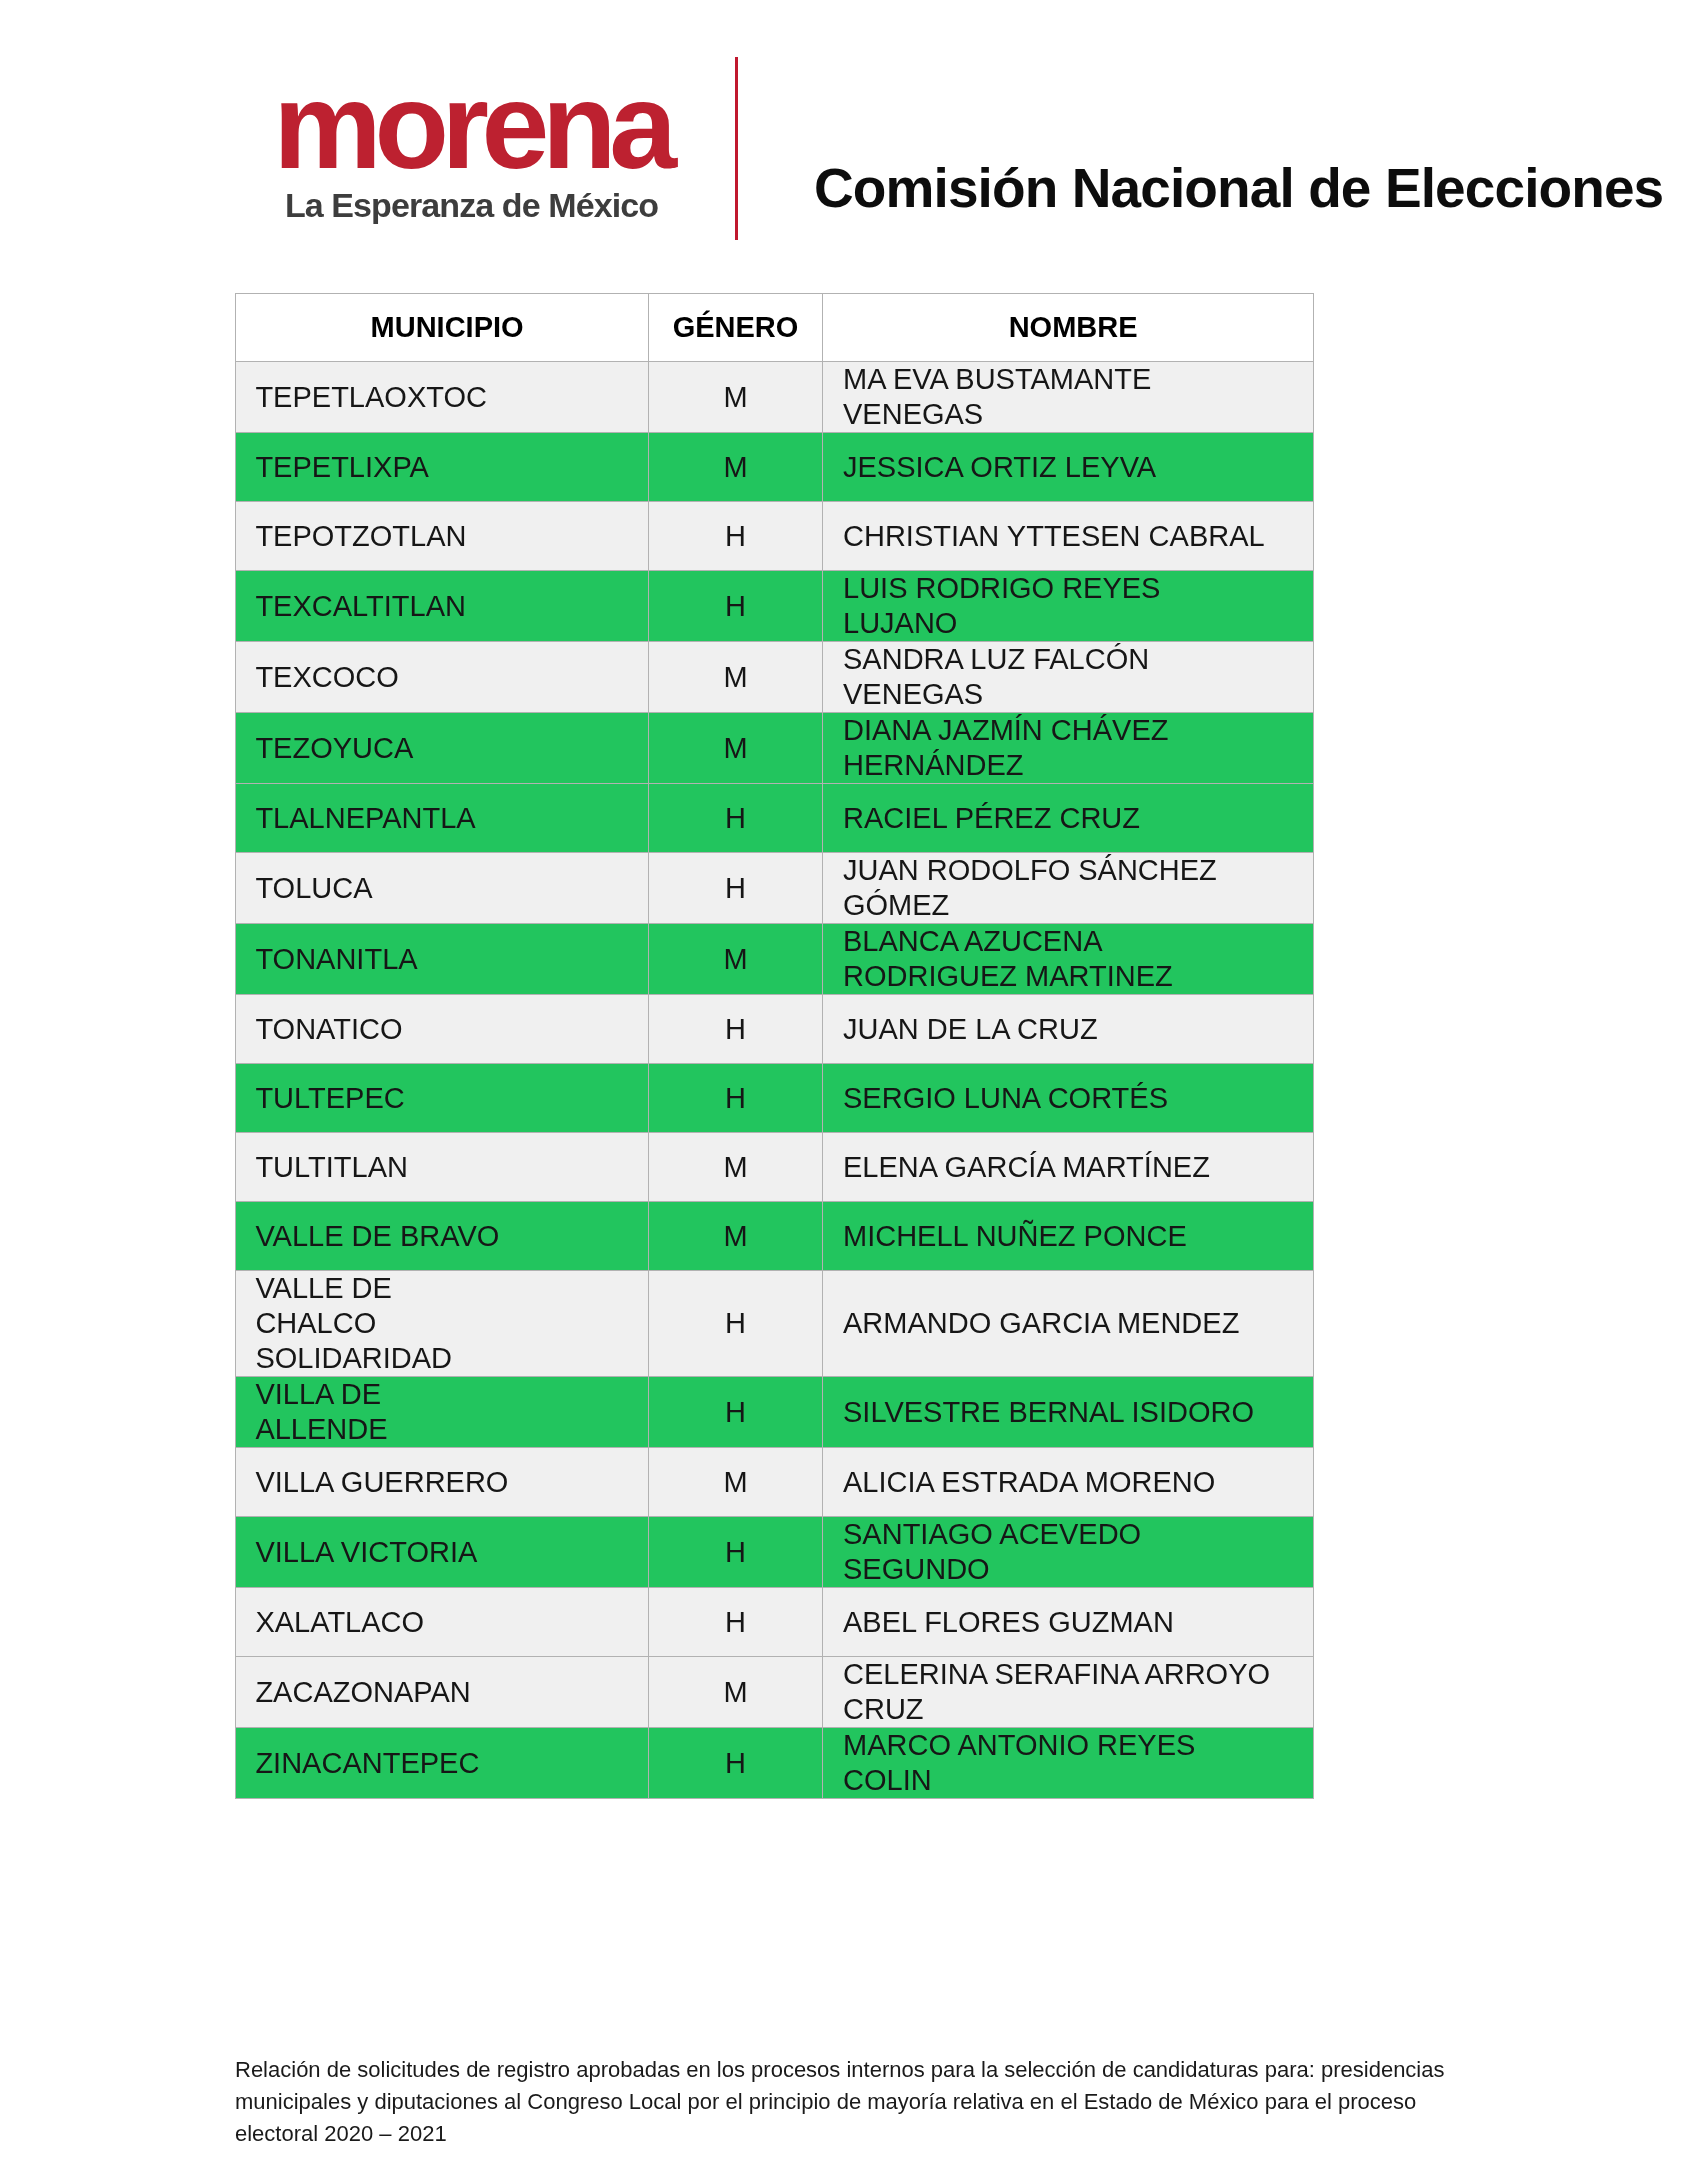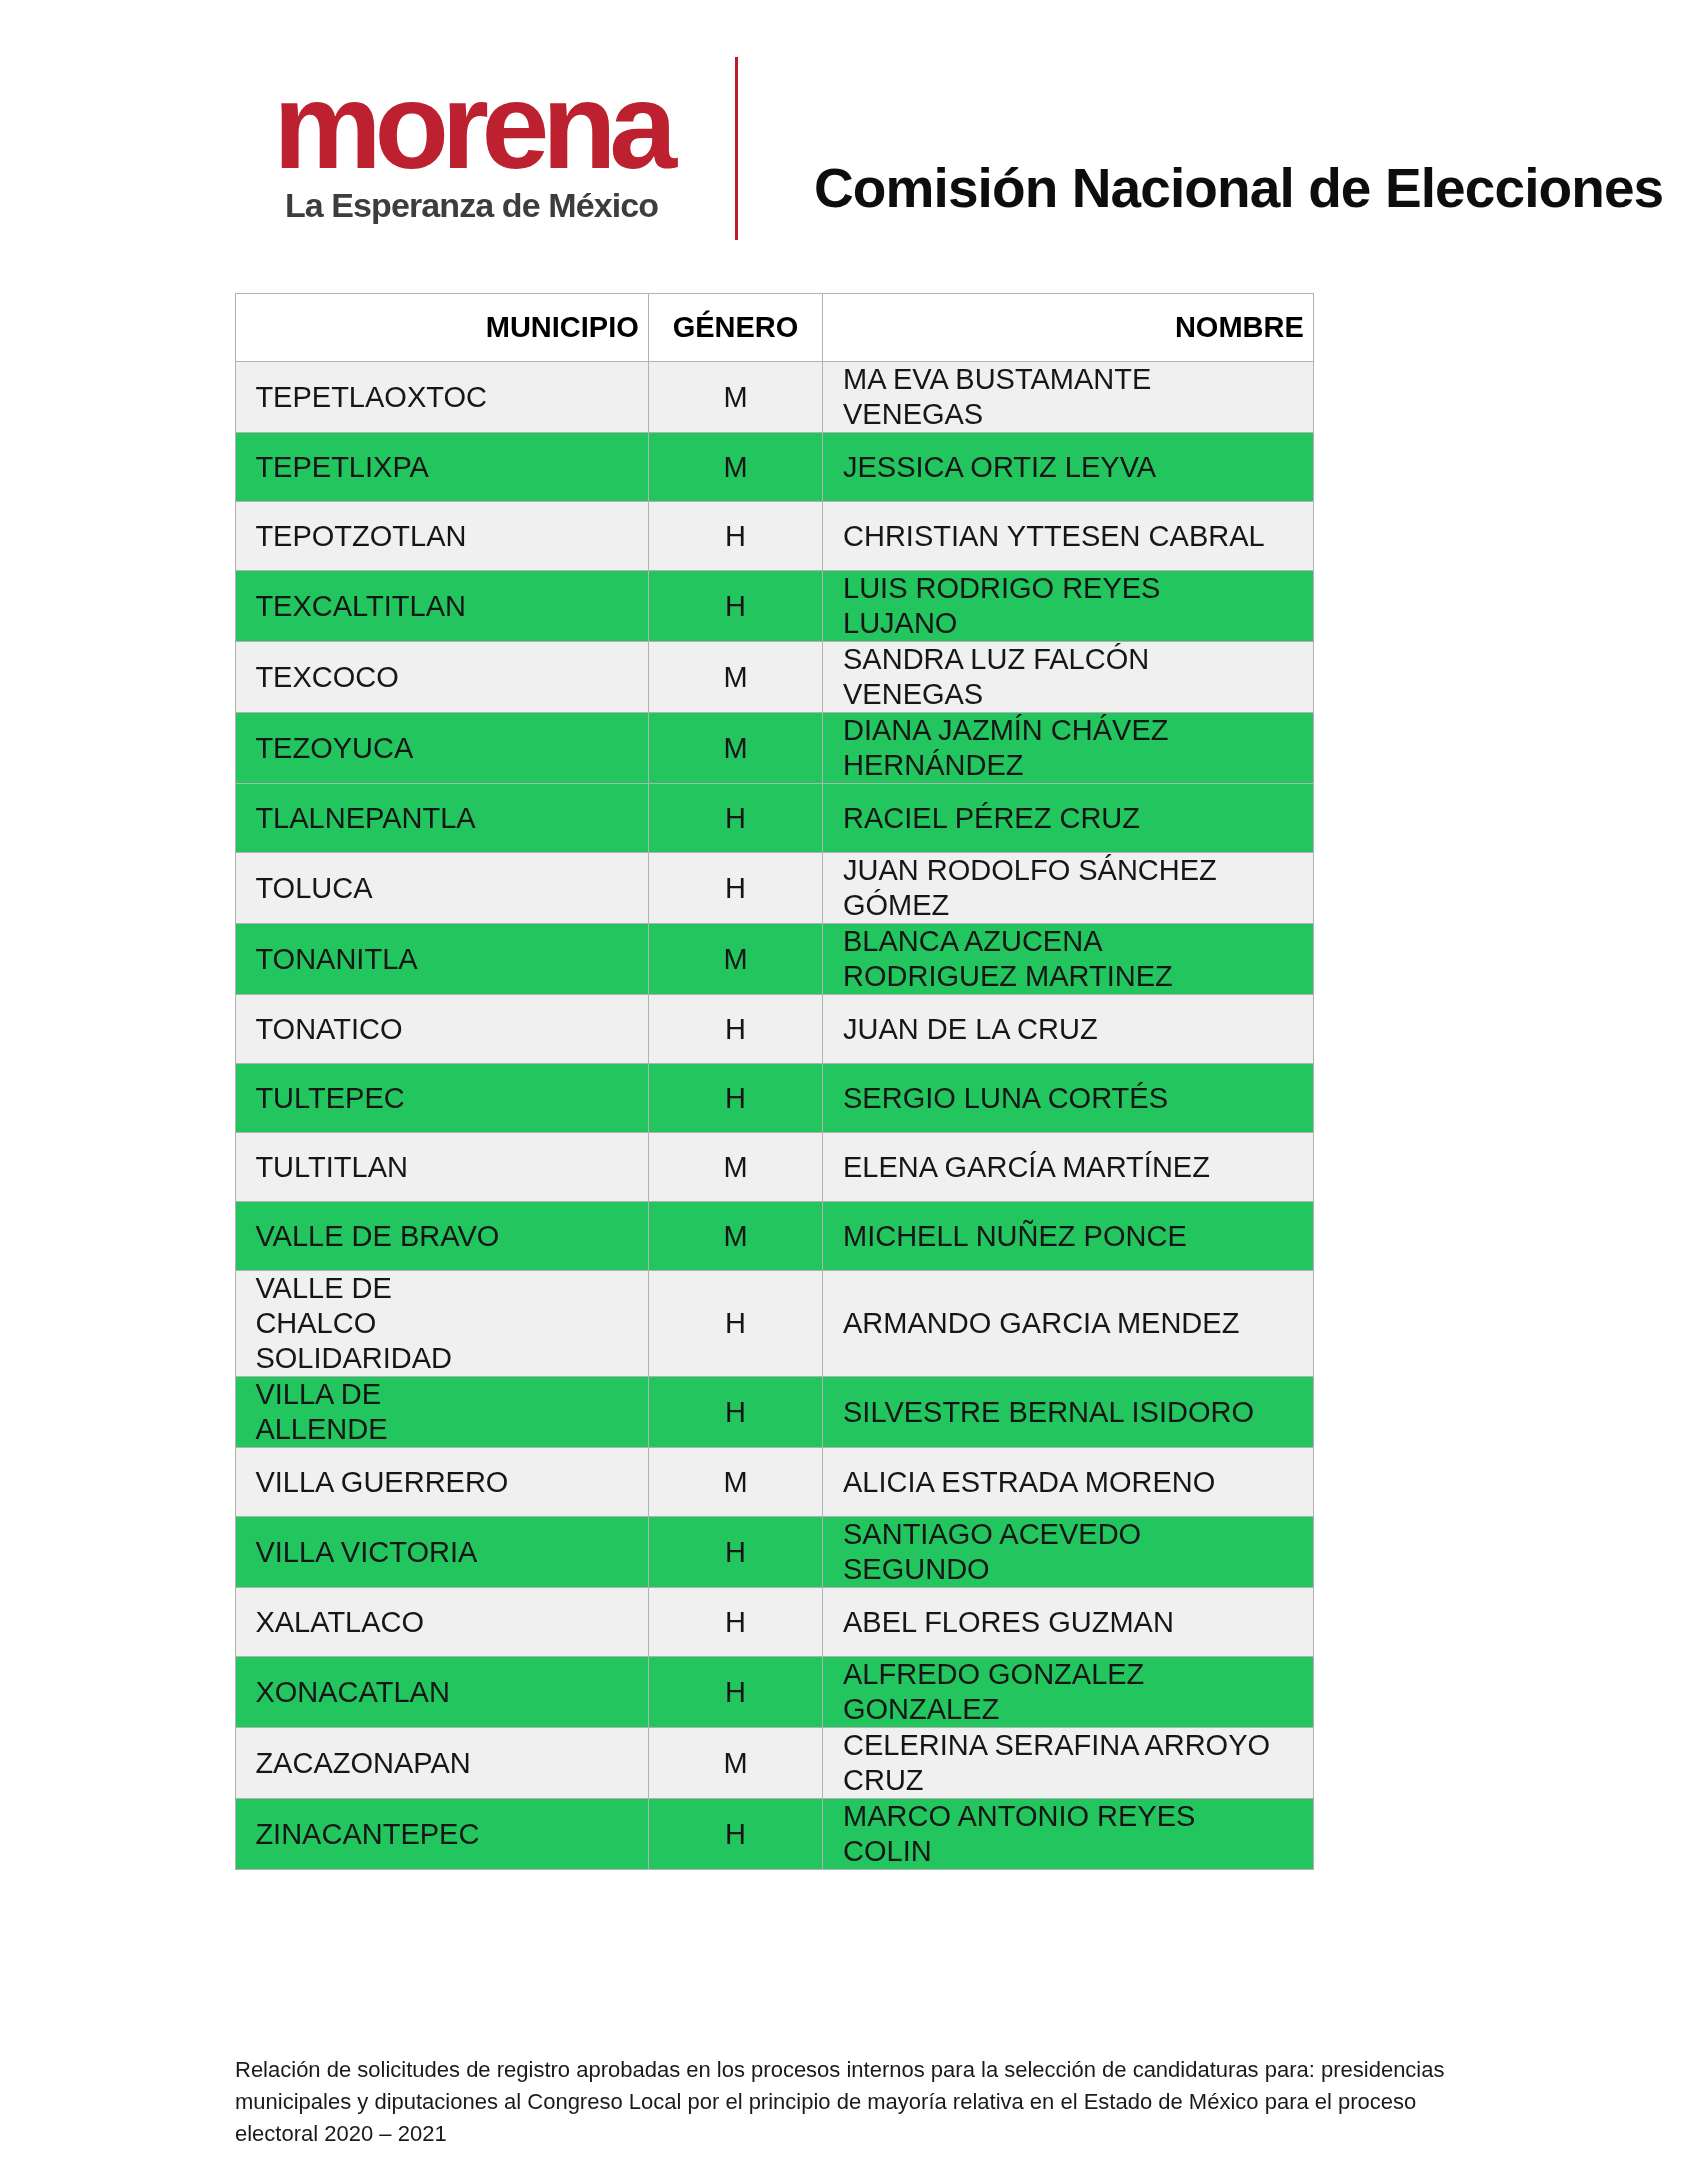--- a/index.html
+++ b/index.html
@@ -85,21 +85,21 @@
   table.candidates td {
     border: 1.8px solid #b2b2b2;
     font-size: 29px;
     line-height: 35px;
     vertical-align: middle;
     overflow: hidden;
   }
   table.candidates thead th {
     height: 67px;
     font-weight: bold;
-    text-align: right;
+    text-align: center;
     padding: 0 9.2px 0 19.4px;
     background: #ffffff;
     color: #000000;
   }
   table.candidates thead th.h-genero {
     text-align: center;
     padding: 0 3.7px;
   }
   table.candidates tbody td {
     height: 68px;
@@ -234,25 +234,20 @@
         <tr>
           <td class="cell-municipio">VILLA VICTORIA</td>
           <td class="cell-genero">H</td>
           <td class="cell-nombre">SANTIAGO ACEVEDO SEGUNDO</td>
         </tr>
         <tr class="alt">
           <td class="cell-municipio">XALATLACO</td>
           <td class="cell-genero">H</td>
           <td class="cell-nombre">ABEL FLORES GUZMAN</td>
         </tr>
-        <tr>
-          <td class="cell-municipio">XONACATLAN</td>
-          <td class="cell-genero">H</td>
-          <td class="cell-nombre">ALFREDO GONZALEZ GONZALEZ</td>
-        </tr>
         <tr class="alt">
           <td class="cell-municipio">ZACAZONAPAN</td>
           <td class="cell-genero">M</td>
           <td class="cell-nombre">CELERINA SERAFINA ARROYO CRUZ</td>
         </tr>
         <tr>
           <td class="cell-municipio">ZINACANTEPEC</td>
           <td class="cell-genero">H</td>
           <td class="cell-nombre">MARCO ANTONIO REYES COLIN</td>
         </tr>

